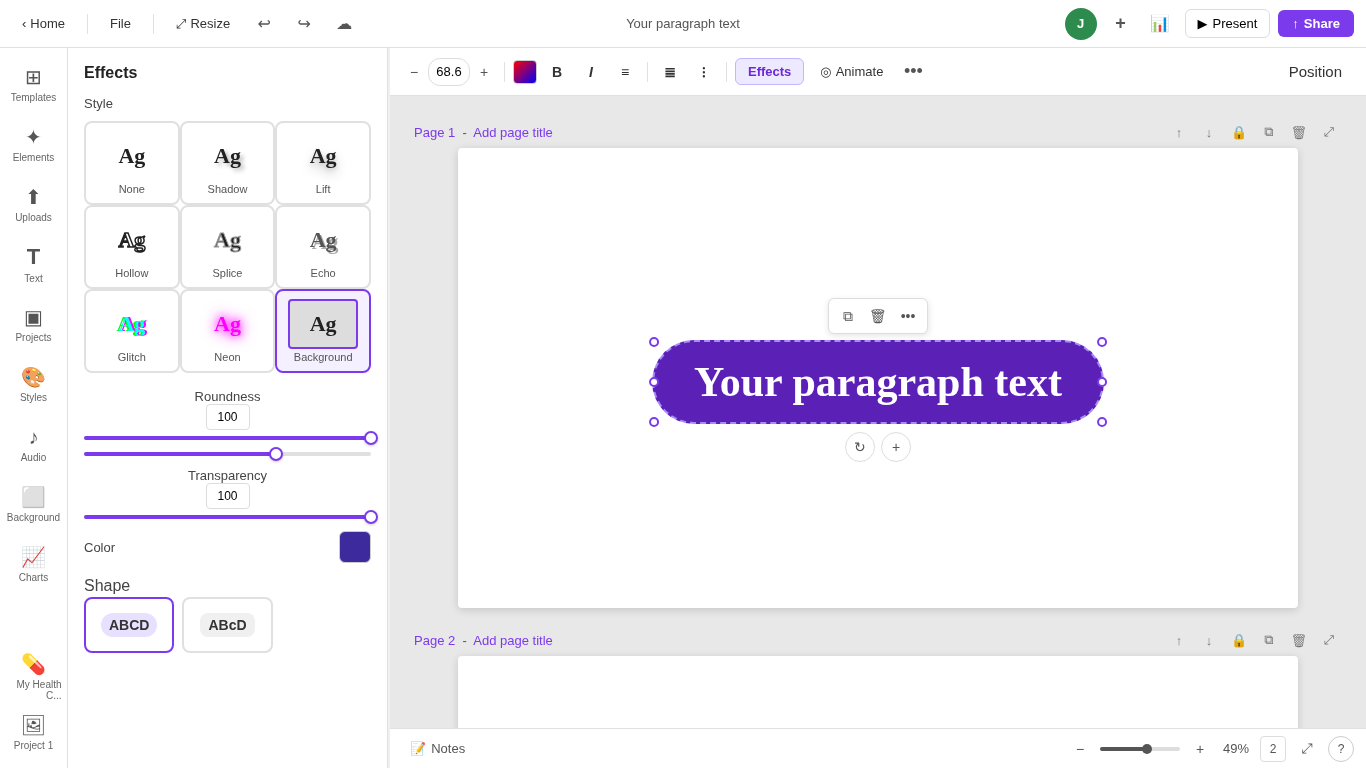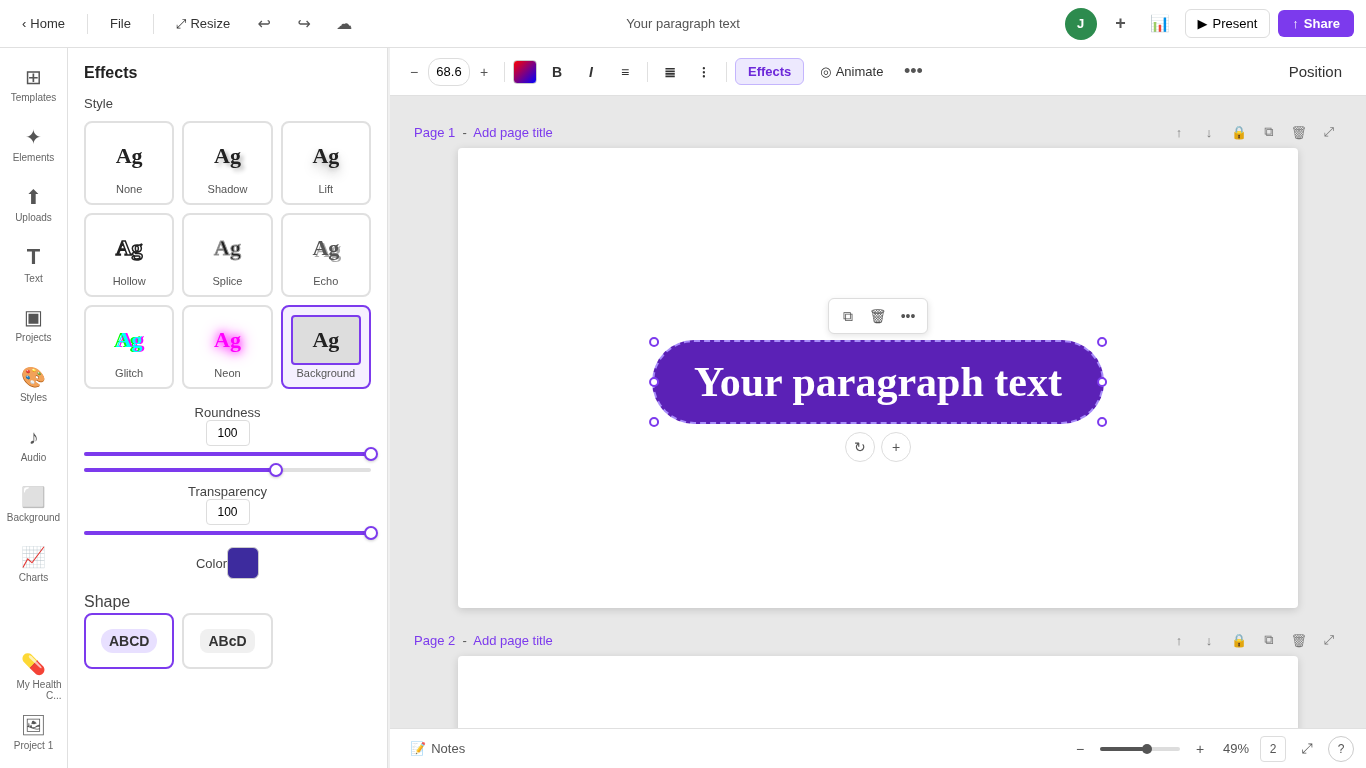--- a/index.html
+++ b/index.html
@@ -75,21 +75,21 @@
 
     
     .effects-panel {
       position: fixed; top: 48px; left: 68px; width: 320px; height: calc(100vh - 48px);
       background: #fff; border-right: 1px solid #e0e0e0; overflow-y: auto; padding: 16px;
       z-index: 97;
     }
     .panel-title { font-size: 16px; font-weight: 600; margin-bottom: 14px; color: #222; }
     .section-label { font-size: 13px; font-weight: 500; color: #444; margin-bottom: 10px; }
 
-    .style-grid { display: grid; grid-template-columns: repeat(3, 1fr); gap: 8px; margin-bottom: 16px; }
+    .style-grid { display: grid; grid-template-columns: repeat(3, 1fr); margin-bottom: 16px; }
     .style-card {
       border: 2px solid #e0e0e0; border-radius: 8px; padding: 8px; cursor: pointer;
       display: flex; flex-direction: column; align-items: center; background: white;
     }
     .style-card.active { border-color: #7c3aed; background: #f5f0ff; }
     .style-preview {
       width: 70px; height: 50px; display: flex; align-items: center; justify-content: center;
       font-size: 22px; font-weight: 700;
     }
     .style-name { font-size: 11px; color: #555; margin-top: 2px; }
@@ -114,21 +114,21 @@
     
     .slider-row { margin-bottom: 12px; }
     .slider-header { display: flex; justify-content: space-between; align-items: center; margin-bottom: 6px; flex-direction: column; }
     .slider-label { font-size: 13px; color: #444; }
     .slider-val { width: 44px; height: 26px; border: 1px solid #ddd; border-radius: 4px; text-align: center; font-size: 12px; }
     .slider-track { width: 100%; height: 4px; background: #e0e0e0; border-radius: 2px; position: relative; cursor: pointer; }
     .slider-fill { height: 4px; background: #7c3aed; border-radius: 2px; }
     .slider-thumb { width: 14px; height: 14px; border-radius: 50%; background: white; border: 2px solid #7c3aed; position: absolute; top: -5px; cursor: pointer; box-shadow: 0 1px 3px rgba(0,0,0,0.2); }
 
     
-    .color-row { display: flex; justify-content: center; align-items: center; margin-bottom: 14px; }
+    .color-row { display: flex; justify-content: space-between; align-items: center; margin-bottom: 14px; }
     .color-swatch { width: 32px; height: 32px; border-radius: 6px; background: #3d2b9e; cursor: pointer; border: 1px solid #ccc; }
 
     
     .shape-label { font-size: 16px; font-weight: 500; color: #444; margin-bottom: 2px; }
     .shape-grid { display: grid; grid-template-columns: repeat(3, 1fr); gap: 8px; }
     .shape-card {
       border: 2px solid #e0e0e0; border-radius: 8px; padding: 8px; cursor: pointer;
       display: flex; align-items: center; justify-content: center; height: 56px; background: white;
     }
     .shape-card.active { border-color: #7c3aed; }

